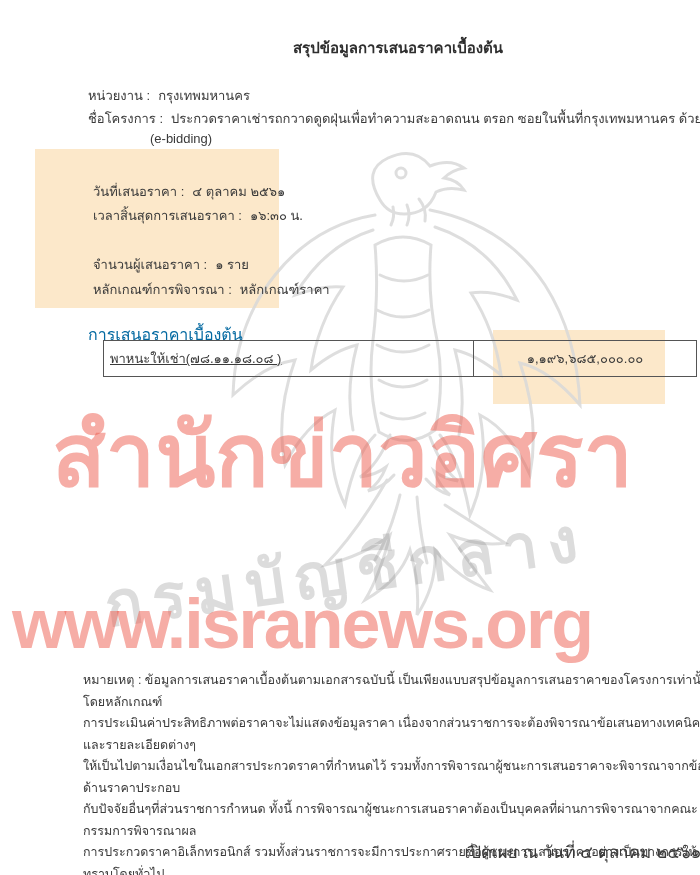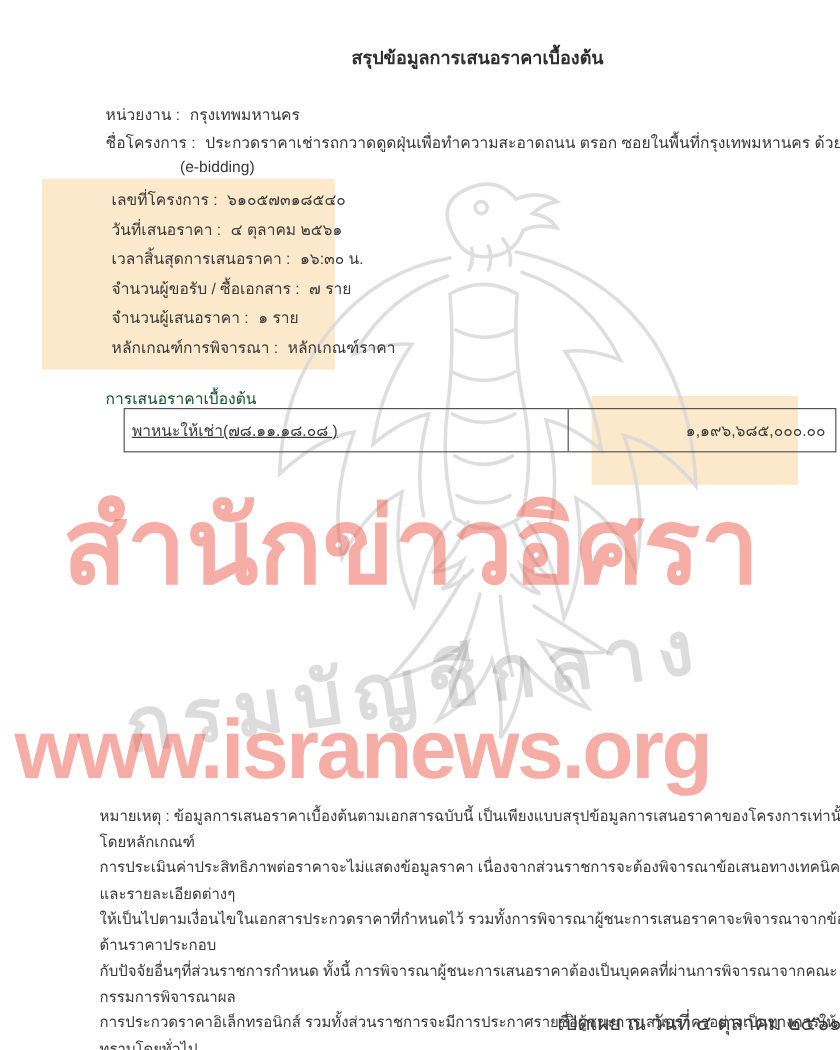--- a/index.html
+++ b/index.html
@@ -56,35 +56,35 @@
   .f-agency   { left: 40px; top: 85px;  }
   .f-project  { left: 40px; top: 108px; }
   .f-project2 { left: 102px; top: 131px; }
   .f-projno   { left: 45px; top: 156px; }
   .f-biddate  { left: 45px; top: 181px; }
   .f-endtime  { left: 45px; top: 205px; }
   .f-docbuy   { left: 45px; top: 230px; }
   .f-bidders  { left: 45px; top: 254px; }
   .f-criteria { left: 45px; top: 279px; }
 
-  .section-label { position: absolute; left: 40px; top: 322px; font-size: 13px; color: #14532d; }
+  .section-label { position: absolute; left: 40px; top: 322px; font-size: 16px; color: #0369a1; }
 
   
   .bid-table {
     position: absolute; left: 55px; top: 340px; width: 592px;
     border: 1px solid #555; border-collapse: collapse;
     font-size: 13px; color: #3a3a3a;
   }
   .bid-table .row { display: flex; }
   .bid-table .hdr { border-bottom: 1px solid #555; }
   .bid-table .cell-item  { width: 370px; border-right: 1px solid #555; box-sizing: border-box; }
   .bid-table .cell-price { width: 222px; box-sizing: border-box; }
   .bid-table .hdr .cell-item, .bid-table .hdr .cell-price { text-align: center; padding: 5px 4px; }
   .bid-table .data .cell-item  { text-align: left;  padding: 7px 6px; text-decoration: underline; }
-  .bid-table .data .cell-price { text-align: right; padding: 7px 8px; }
+  .bid-table .data .cell-price { text-align: center; padding: 7px 8px; }
 
   
   .note {
     position: absolute; left: 35px; top: 670px; width: 638px;
     font-size: 12.5px; line-height: 21.5px; color: #3a3a3a;
   }
   .footer-date {
     position: absolute; left: 390px; top: 838px; width: 290px;
     text-align: center; font-size: 17px; color: #3a3a3a;
   }
@@ -130,31 +130,25 @@
 
     <div class="field-line f-agency">
       <span class="lbl">หน่วยงาน :</span><span>กรุงเทพมหานคร</span>
     </div>
 
     <div class="field-line f-project">
       <span class="lbl">ชื่อโครงการ :</span><span>ประกวดราคาเช่ารถกวาดดูดฝุ่นเพื่อทำความสะอาดถนน ตรอก ซอยในพื้นที่กรุงเทพมหานคร ด้วยวิธีประกวดราคาอิเล็กทรอนิกส์</span>
     </div>
     <div class="field-line f-project2">(e-bidding)</div>
 
-    <div class="field-line f-projno">
-      <span class="lbl">เลขที่โครงการ :</span><span>๖๑๐๕๗๓๑๘๕๔๐</span>
-    </div>
     <div class="field-line f-biddate">
       <span class="lbl">วันที่เสนอราคา :</span><span>๔ ตุลาคม ๒๕๖๑</span>
     </div>
     <div class="field-line f-endtime">
       <span class="lbl">เวลาสิ้นสุดการเสนอราคา :</span><span>๑๖:๓๐ น.</span>
-    </div>
-    <div class="field-line f-docbuy">
-      <span class="lbl">จำนวนผู้ขอรับ / ซื้อเอกสาร :</span><span>๗ ราย</span>
     </div>
     <div class="field-line f-bidders">
       <span class="lbl">จำนวนผู้เสนอราคา :</span><span>๑ ราย</span>
     </div>
     <div class="field-line f-criteria">
       <span class="lbl">หลักเกณฑ์การพิจารณา :</span><span>หลักเกณฑ์ราคา</span>
     </div>
 
     <div class="section-label">การเสนอราคาเบื้องต้น</div>
 

